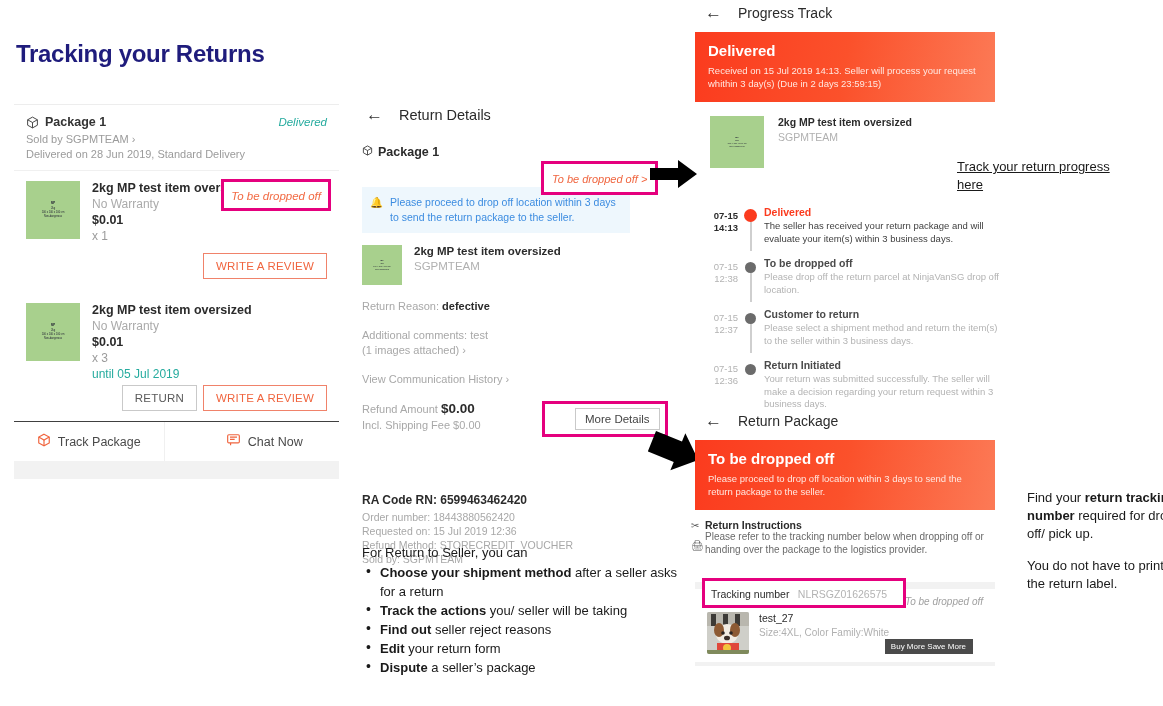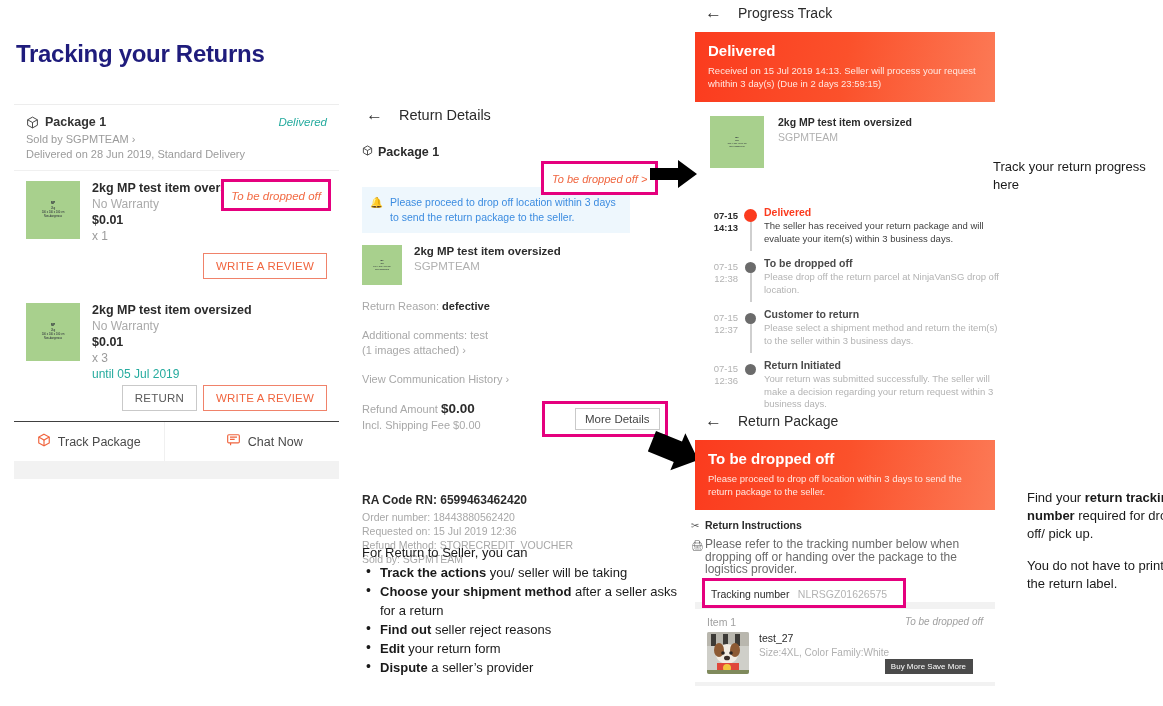--- a/index.html
+++ b/index.html
@@ -125,39 +125,39 @@
   .tl-desc{font-size:9.5px;line-height:12.5px;color:#b3b3b3;margin-top:2px;}
   .tl-desc.dark{color:#3f3f3f;}
   .tl-time.active{color:#2b2b2b;font-weight:bold;}
   .tl-time.dim{color:#b3b3b3;}
 
   
   #right-bot{left:695px;top:412px;width:300px;}
   .ri-head{display:flex;align-items:center;gap:16px;font-size:14px;color:#2b2b2b;padding-left:10px;}
   .instr{padding:9px 10px 0 10px;position:relative;}
   .instr-title{font-size:10.5px;font-weight:bold;color:#2b2b2b;}
-  .instr-body{font-size:12px;line-height:12.5px;color:#6a6a6a;margin-top:7px;}
+  .instr-body{font-size:10px;line-height:12.5px;color:#6a6a6a;margin-top:0;}
   .ri-icon{position:absolute;left:-4px;font-size:10px;color:#555;}
   #track-hl{left:702px;top:578px;padding:3px 6px;}
   #track-hl .tn-label{font-size:10.5px;color:#2b2b2b;}
   #track-hl .tn-val{font-size:10.5px;color:#b3b3b3;margin-left:4px;}
 
   .item-sep{height:7px;background:#f2f2f2;}
   .item-row{display:flex;justify-content:space-between;padding:7px 12px 2px 12px;}
   .item-lbl{font-size:10.5px;color:#a0a0a0;}
   .item-st{font-size:10px;color:#a0a0a0;font-style:italic;}
   .item-prod{display:flex;gap:10px;padding:2px 12px 8px 12px;position:relative;}
   .dog{width:42px;height:42px;flex:none;border-radius:2px;overflow:hidden;}
   .it-name{font-size:10.5px;color:#2b2b2b;}
   .it-spec{font-size:10px;color:#b0b0b0;margin-top:3px;}
   .bms{position:absolute;right:22px;bottom:8px;background:#4a4a4a;color:#fff;font-size:8px;padding:3px 7px 3px 6px;}
 
   
   .ann{font-size:13px;color:#1a1a1a;line-height:18px;}
-  #ann-track{left:993px;top:158px;width:160px;}
+  #ann-track{left:957px;top:158px;width:160px;text-decoration:underline;}
   #ann-find{left:999px;top:489px;width:165px;margin-left:28px;}
   #ann-find b{font-weight:bold;}
 </style>
 </head>
 <body>
 
 <div class="abs" id="page-title">Tracking your Returns</div>
 
 <div class="abs" id="left-panel">
   <div class="card">
@@ -327,25 +327,25 @@
   <svg width="56" height="46" viewBox="0 0 56 46">
       <g transform="rotate(22 28 23)">
         <path d="M2 12 L30 12 L30 3 L52 23 L30 43 L30 34 L2 34 Z" fill="#000"></path>
       </g>
     </svg>
 </div>
 
 <div class="abs" id="bullets">
   <div class="lead">For Return to Seller, you can</div>
   <ul>
+    <li><b>Choose your shipment method</b><span> after a seller asks for a return</span></li>
     <li><b>Track the actions</b><span> you/ seller will be taking</span></li>
-    <li><b>Choose your shipment method</b><span> after a seller asks for a return</span></li>
     <li><b>Find out</b><span> seller reject reasons</span></li>
     <li><b>Edit</b><span> your return  form</span></li>
-    <li><b>Dispute</b><span> a seller’s provider</span></li>
+    <li><b>Dispute</b><span> a seller’s package</span></li>
   </ul>
 </div>
 
 <div class="abs" id="right-top">
   <div class="rp-head">
     <span class="arrow-back">←</span>
     <span>Progress Track</span>
   </div>
   <div class="banner">
     <h3>Delivered</h3>

